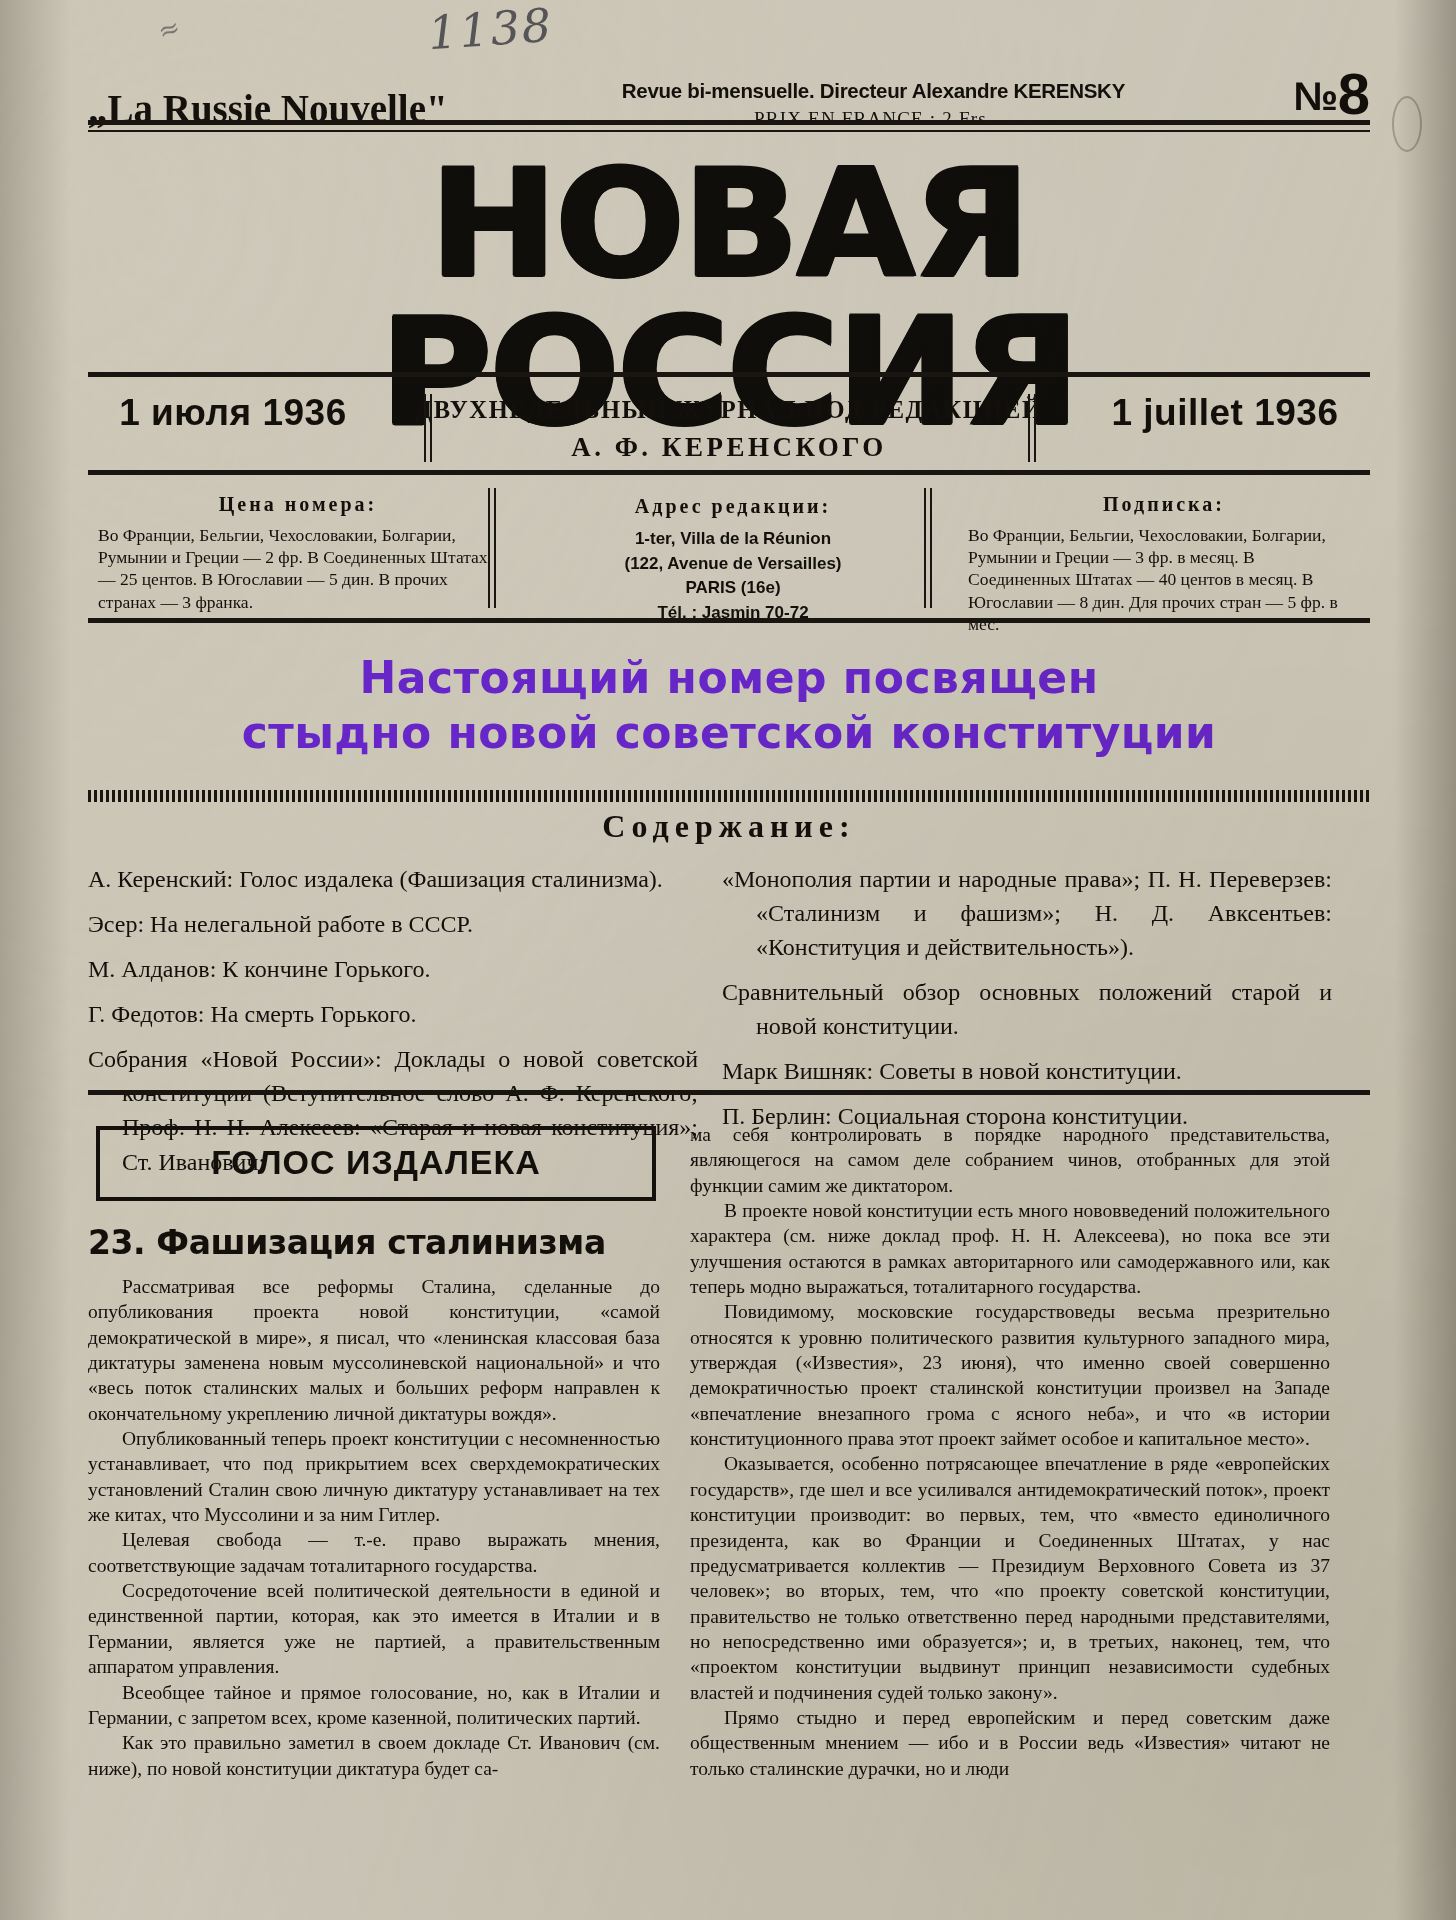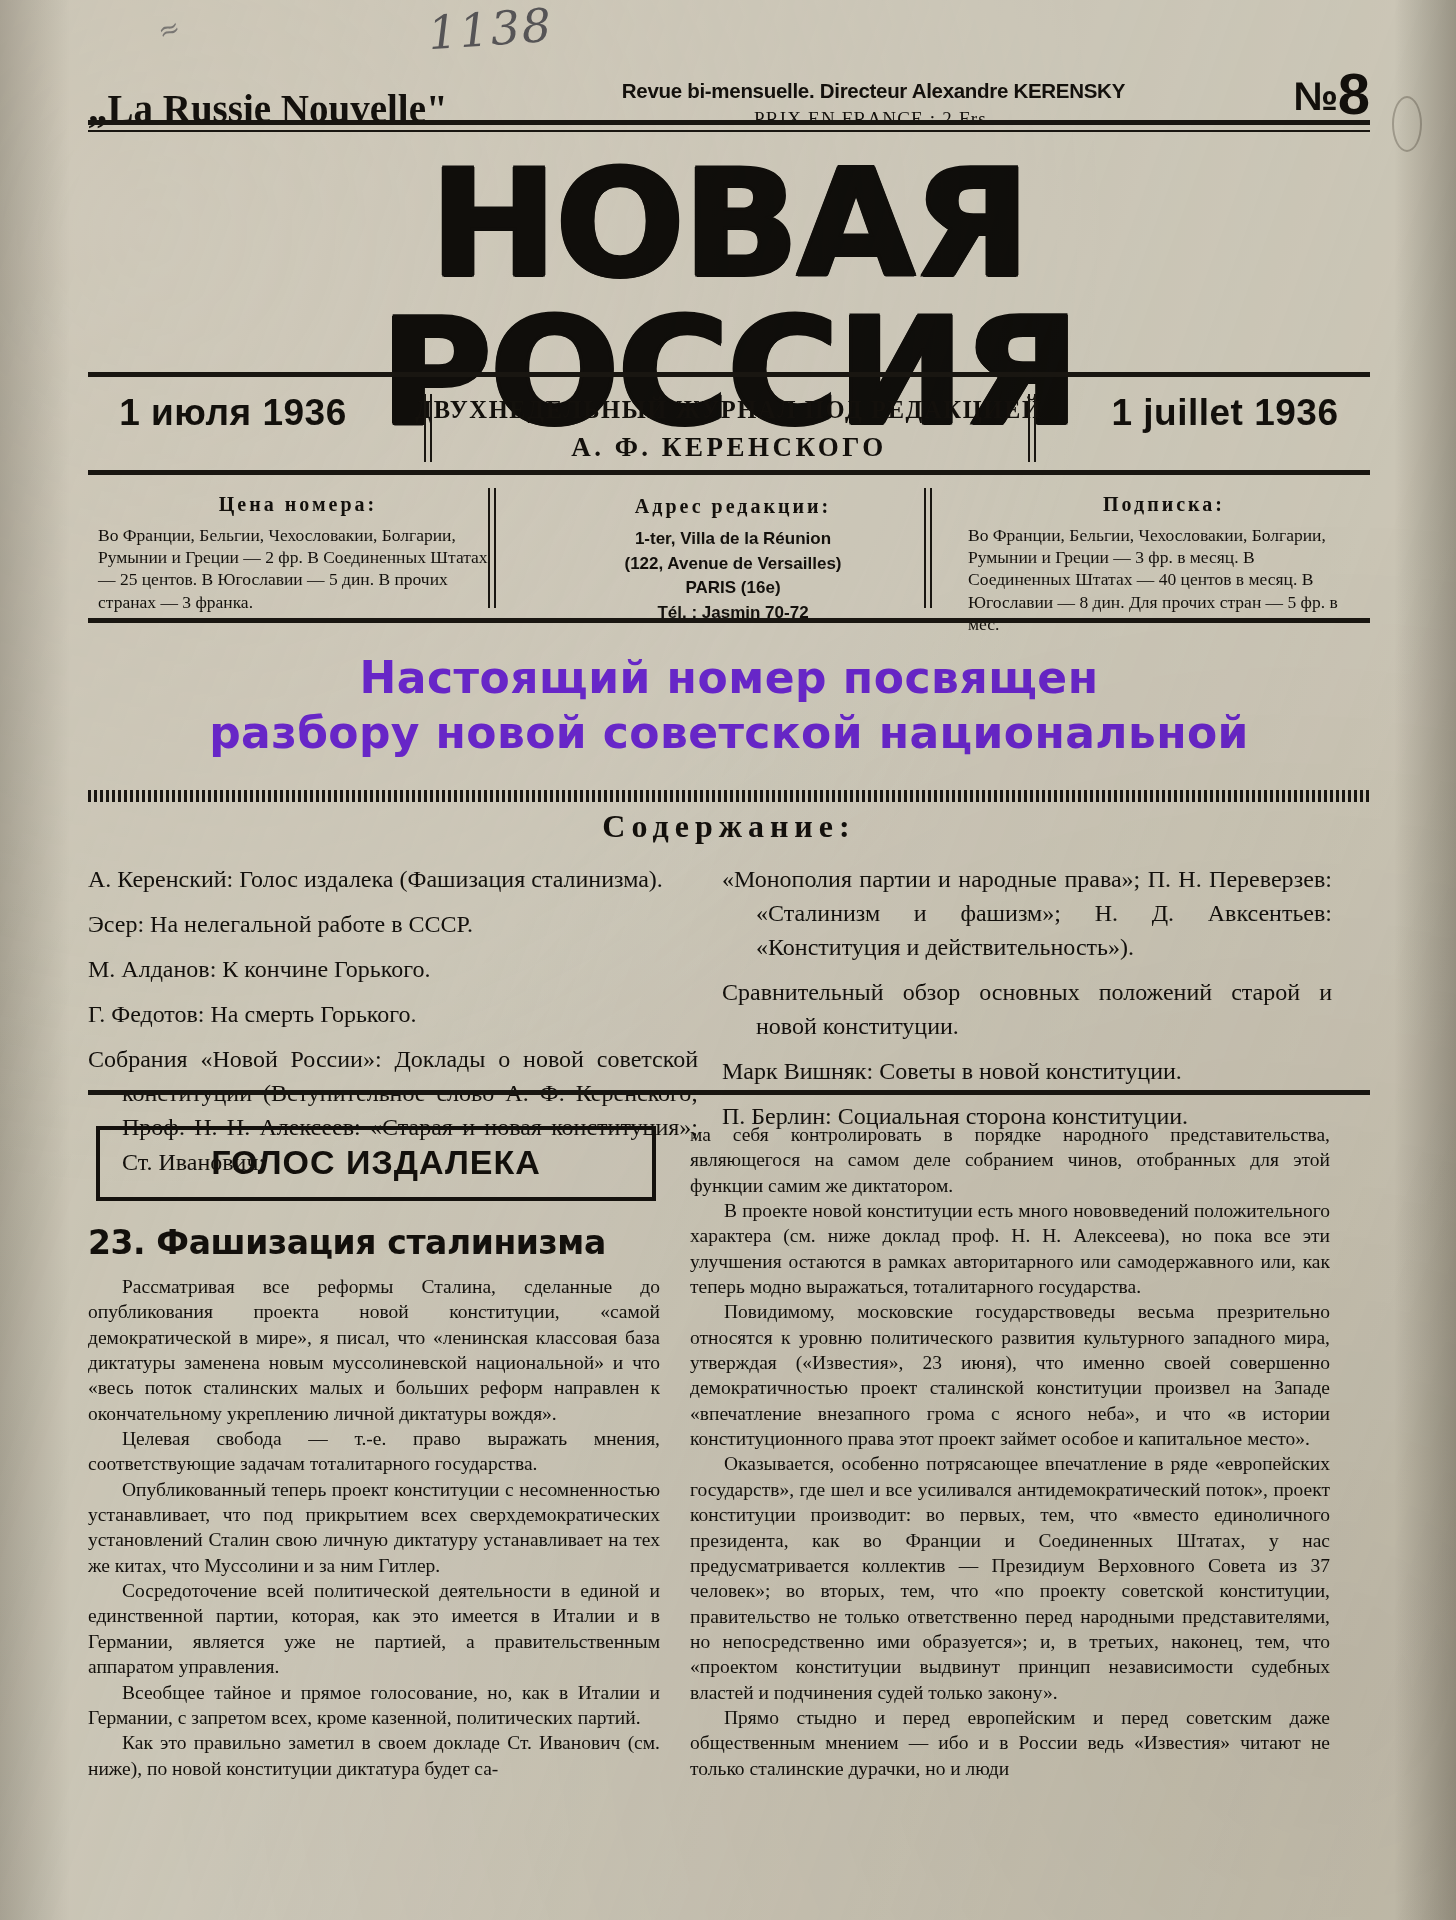--- a/index.html
+++ b/index.html
@@ -379,21 +379,21 @@
     </div>
     <div class="vbar" style="left:400px; top:488px; height:120px;"></div>
     <div class="vbar" style="left:406px; top:488px; height:120px;"></div>
     <div class="vbar" style="left:836px; top:488px; height:120px;"></div>
     <div class="vbar" style="left:842px; top:488px; height:120px;"></div>
 
     <div class="rule thick" style="left:0; top:618px; width:1282px;"></div>
 
     <div class="headline">
       <div class="l1">Настоящий номер посвящен</div>
-      <div class="l2">разбору новой советской национальной</div>
+      <div class="l2">стыдно новой советской конституции</div>
     </div>
 
     <div class="dashrule" style="top:790px;"></div>
 
     <div class="contents-title" style="top:808px;">Содержание:</div>
 
     <div class="toc">
       <div class="col">
         <div class="entry">
             <span class="ind">А. Керенский: Голос издалека (Фашизация сталинизма).</span>
@@ -427,22 +427,22 @@
       </div>
     </div>
 
     <div class="rule thick" style="left:0; top:1090px; width:1282px;"></div>
 
     <div class="article">
       <div class="col-l">
         <div class="boxtitle">ГОЛОС ИЗДАЛЕКА</div>
         <h2 class="secttitle">23. Фашизация сталинизма</h2>
         <p class="body">Рассматривая все реформы Сталина, сделанные до опубликования проекта новой конституции, «самой демократической в мире», я писал, что «ленинская классовая база диктатуры заменена новым муссолиневской национальной» и что «весь поток сталинских малых и больших реформ направлен к окончательному укреплению личной диктатуры вождя».</p>
+        <p class="body">Опубликованный теперь проект конституции с несомненностью устанавливает, что под прикрытием всех сверхдемократических установлений Сталин свою личную диктатуру устанавливает на тех же китах, что Муссолини и за ним Гитлер.</p>
         <p class="body">Целевая свобода — т.-е. право выражать мнения, соответствующие задачам тоталитарного государства.</p>
-        <p class="body">Опубликованный теперь проект конституции с несомненностью устанавливает, что под прикрытием всех сверхдемократических установлений Сталин свою личную диктатуру устанавливает на тех же китах, что Муссолини и за ним Гитлер.</p>
         <p class="body">Сосредоточение всей политической деятельности в единой и единственной партии, которая, как это имеется в Италии и в Германии, является уже не партией, а правительственным аппаратом управления.</p>
         <p class="body">Всеобщее тайное и прямое голосование, но, как в Италии и Германии, с запретом всех, кроме казенной, политических партий.</p>
         <p class="body">Как это правильно заметил в своем докладе Ст. Иванович (см. ниже), по новой конституции диктатура будет са-</p>
       </div>
       <div class="col-r">
         <p class="body noind">ма себя контролировать в порядке народного представительства, являющегося на самом деле собранием чинов, отобранных для этой функции самим же диктатором.</p>
         <p class="body">В проекте новой конституции есть много нововведений положительного характера (см. ниже доклад проф. Н. Н. Алексеева), но пока все эти улучшения остаются в рамках авторитарного или самодержавного или, как теперь модно выражаться, тоталитарного государства.</p>
         <p class="body">Повидимому, московские государствоведы весьма презрительно относятся к уровню политического развития культурного западного мира, утверждая («Известия», 23 июня), что именно своей совершенно демократичностью проект сталинской конституции произвел на Западе «впечатление внезапного грома с ясного неба», и что «в истории конституционного права этот проект займет особое и капитальное место».</p>
         <p class="body">Оказывается, особенно потрясающее впечатление в ряде «европейских государств», где шел и все усиливался антидемократический поток», проект конституции производит: во первых, тем, что «вместо единоличного президента, как во Франции и Соединенных Штатах, у нас предусматривается коллектив — Президиум Верховного Совета из 37 человек»; во вторых, тем, что «по проекту советской конституции, правительство не только ответственно перед народными представителями, но непосредственно ими образуется»; и, в третьих, наконец, тем, что «проектом конституции выдвинут принцип независимости судебных властей и подчинения судей только закону».</p>
         <p class="body">Прямо стыдно и перед европейским и перед советским даже общественным мнением — ибо и в России ведь «Известия» читают не только сталинские дурачки, но и люди</p>

